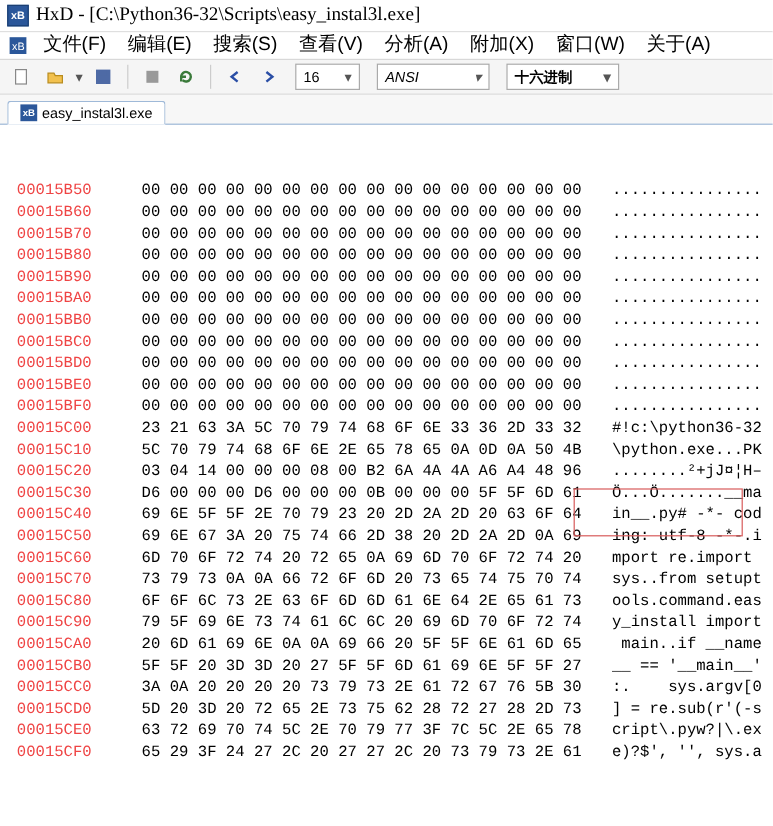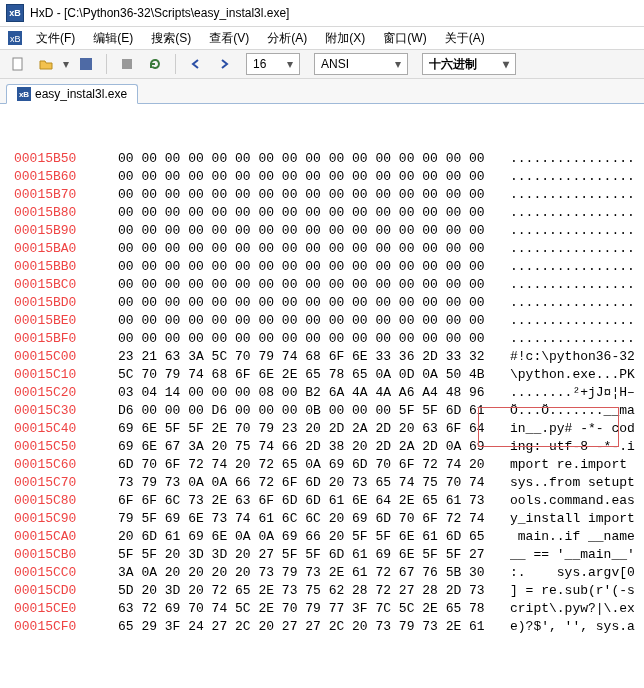--- a/index.html
+++ b/index.html
@@ -18,35 +18,35 @@
     line-height: 26px;
     padding: 0 6px;
     display: flex;
     align-items: center;
     gap: 6px;
   }
   .titlebar .ticon {
     width: 16px; height: 16px; display:inline-flex; align-items:center; justify-content:center;
     background:#2b579a; color:#fff; font-size:9px; font-weight:bold; border:1px solid #1a3f73;
   }
-  .titlebar .ttext { font-size:12px; }
+  .titlebar .ttext { font-size:16px;font-family:Liberation Serif, serif; }
   .menubar {
     height: 22px;
     line-height: 22px;
     background: #fff;
     border-bottom: 1px solid #d8d8d8;
     display: flex;
     align-items: center;
     gap: 2px;
     padding-left: 6px;
   }
   .menubar .mitem {
     padding: 0 8px;
     cursor: default;
-    font-size: 12px;
+    font-size: 16px;
   }
   .menubar .micon {
     width:18px; height:18px; display:inline-flex; align-items:center; justify-content:center;
     margin-right:2px;
   }
   .toolbar {
     height: 28px;
     background: #f5f5f5;
     border-bottom: 1px solid #d8d8d8;
     display: flex;
@@ -199,21 +199,21 @@
     <svg width="14" height="14" class="icon-right">
         <path d="M5 3l5 4-5 4"></path>
       </svg>
   </span>
 
   <span class="combo" style="margin-left:6px;justify-content:flex-end;">
     <span class="cval">16</span>
     <span class="cdrop">▾</span>
   </span>
 
-  <span class="combo" style="margin-left:10px;">
+  <span class="combo" style="margin-left:10px;font-style:italic;">
     <span class="cvalw">ANSI</span>
     <span class="cdrop">▾</span>
   </span>
 
   <span class="combo" style="margin-left:10px;font-weight:bold;">
     <span class="cvalw">十六进制</span>
     <span class="cdrop">▾</span>
   </span>
 </div>
 

